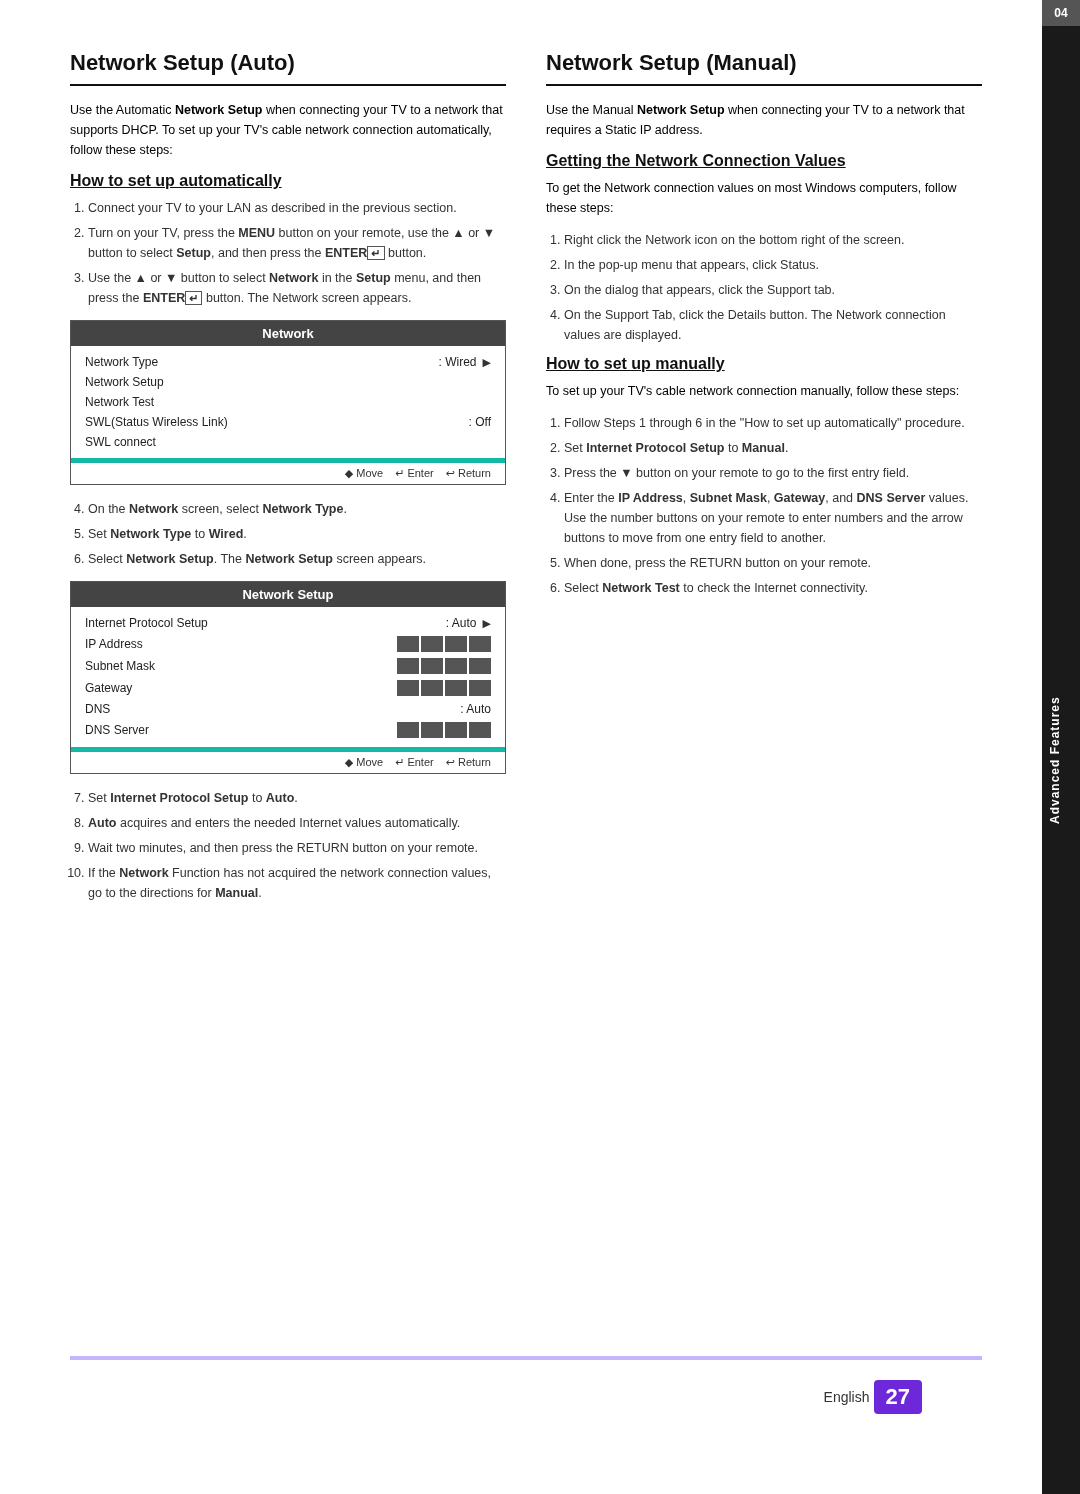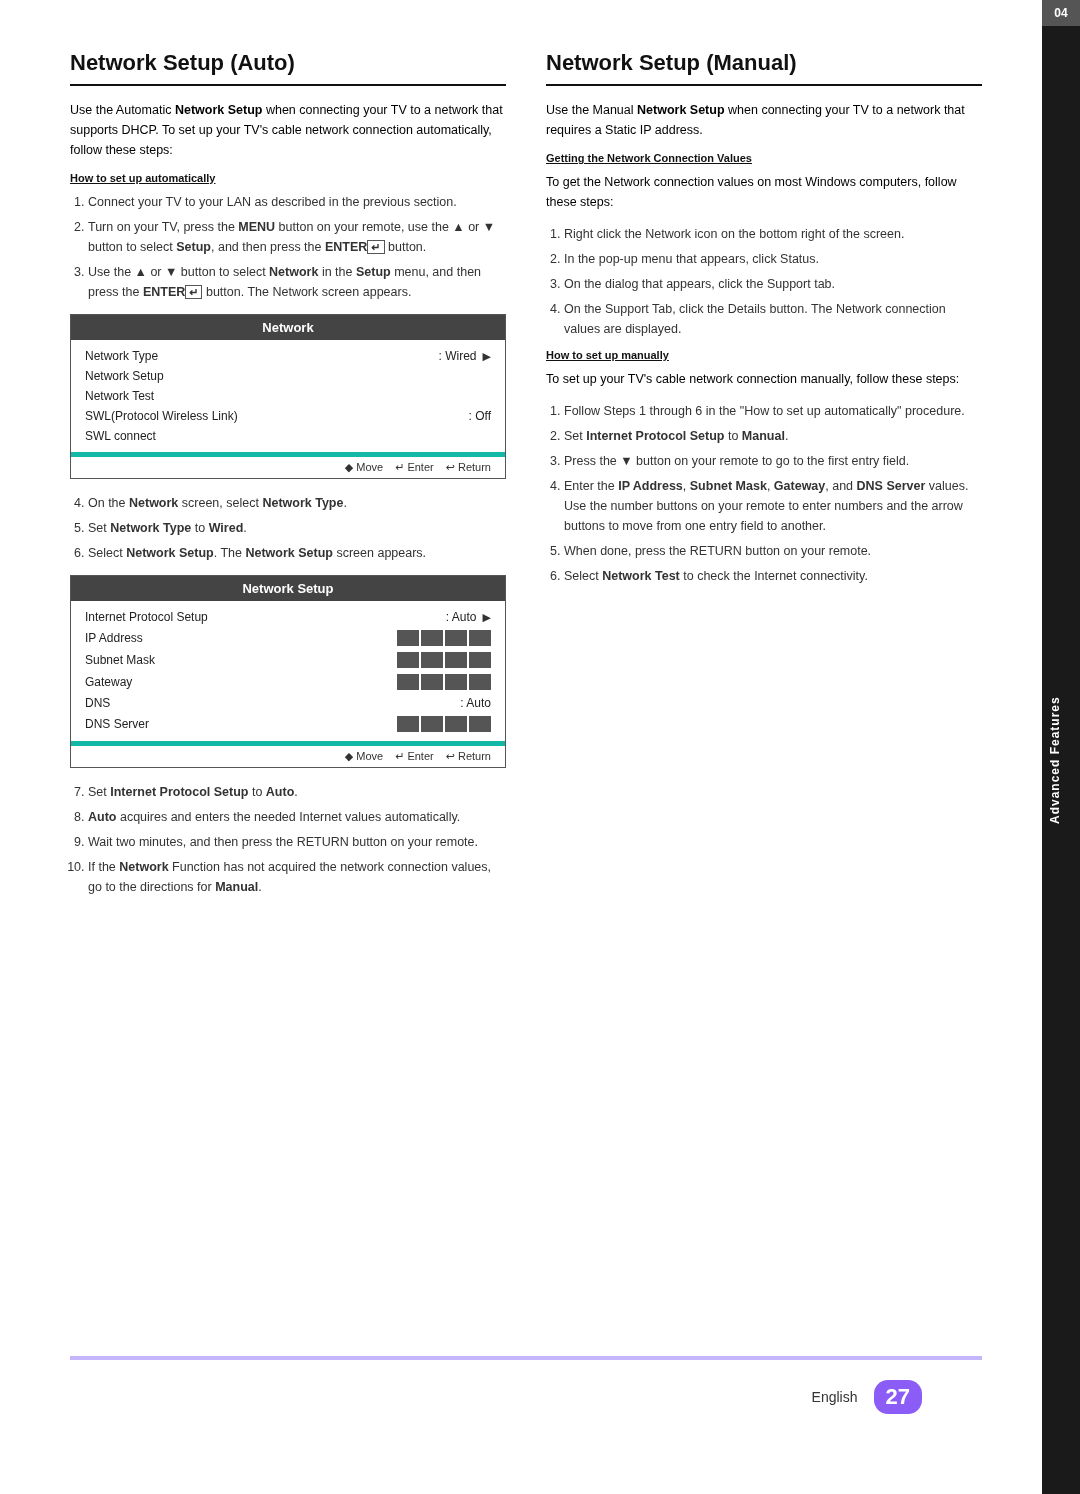--- a/index.html
+++ b/index.html
@@ -97,21 +97,21 @@
       margin-bottom: 12px;
       color: #000000;
     }
 
     .section-intro strong {
       font-weight: bold;
     }
 
     
     .subsection-heading {
-      font-size: 11px;
+      font-size: 16px;
       font-weight: bold;
       margin-bottom: 8px;
       margin-top: 10px;
       color: #111;
       text-decoration: underline;
     }
 
     
     ol {
       padding-left: 18px;
@@ -219,27 +219,26 @@
       align-items: center;
       gap: 4px;
     }
 
     .page-lang {
       font-size: 14px;
       color: #333;
     }
 
     .page-num {
-      background: #8b5cf6;
+      background: #6d28d9;
       color: #fff;
       font-size: 22px;
       font-weight: bold;
       padding: 4px 12px;
-      border-radius: 14px;
-      margin-left: 12px;
+      border-radius: 4px;
     }
 
     .enter-icon {
       font-size: 11px;
       border: 1px solid #555;
       padding: 0 3px;
     }
 
   </style>
 </head>
@@ -276,21 +275,21 @@
             </div>
             <div class="menu-row">
               <span class="menu-row-label">Network Setup</span>
               <span class="menu-row-value"></span>
             </div>
             <div class="menu-row">
               <span class="menu-row-label">Network Test</span>
               <span class="menu-row-value"></span>
             </div>
             <div class="menu-row">
-              <span class="menu-row-label">SWL(Protocol Wireless Link)</span>
+              <span class="menu-row-label">SWL(Status Wireless Link)</span>
               <span class="menu-row-value">: Off</span>
             </div>
             <div class="menu-row">
               <span class="menu-row-label">SWL connect</span>
               <span class="menu-row-value"></span>
             </div>
           </div>
           <div class="menu-footer">
             <span class="menu-footer-item">◆ Move</span>
             <span class="menu-footer-item">↵ Enter</span>

